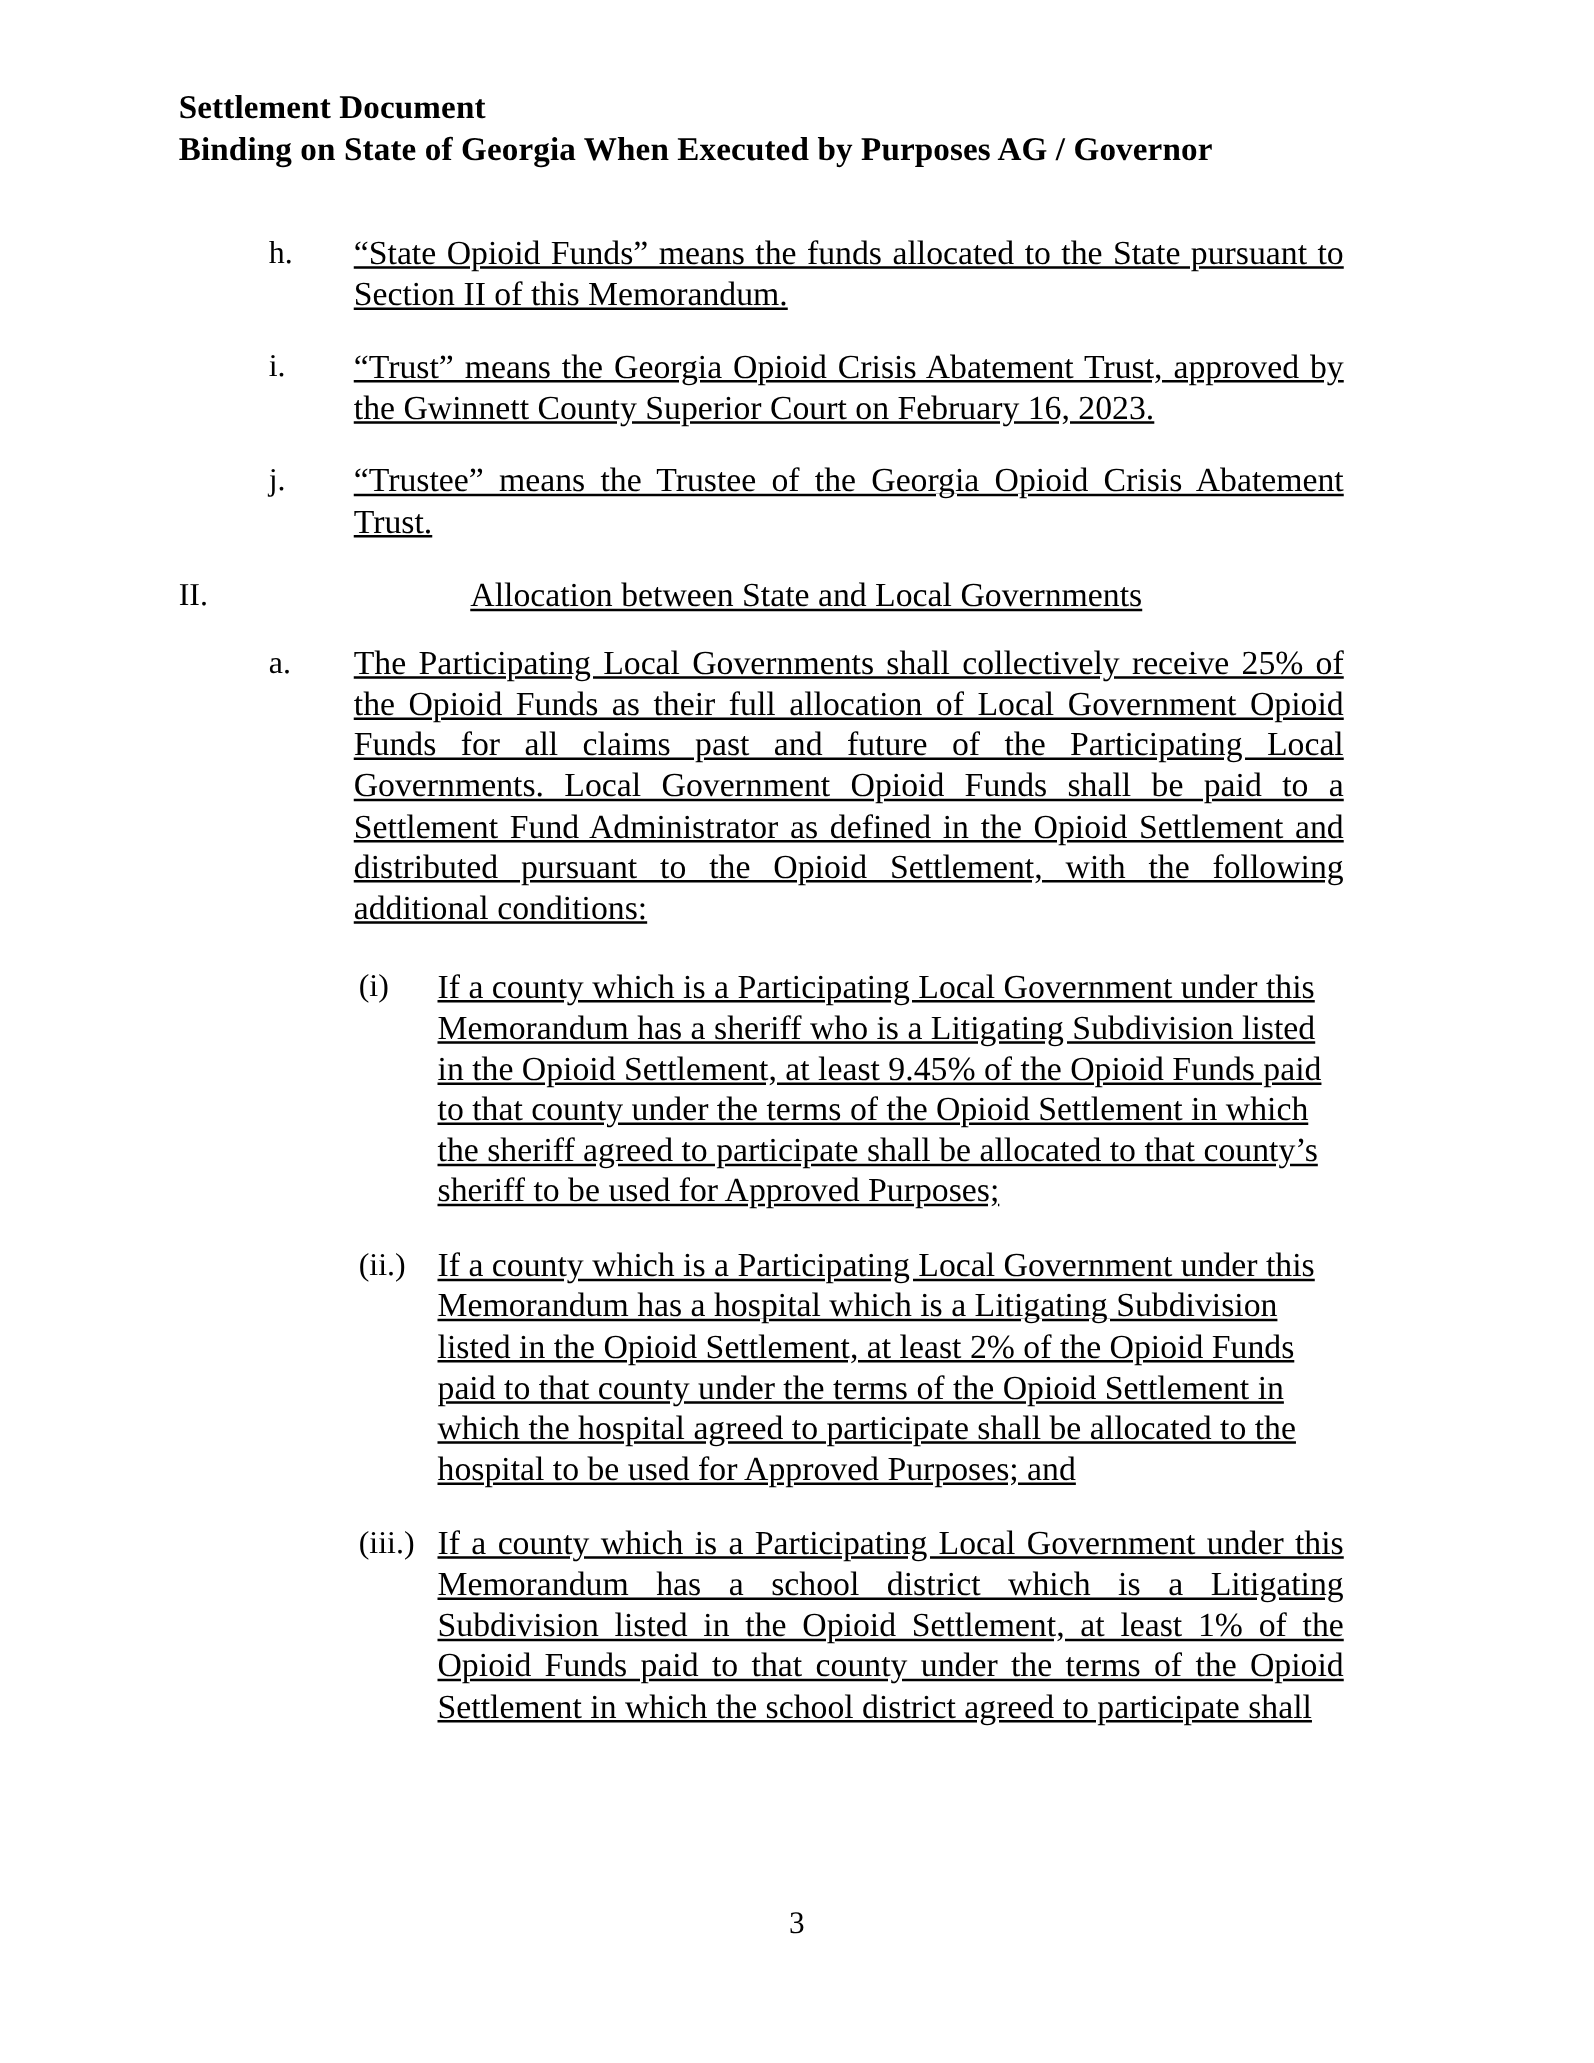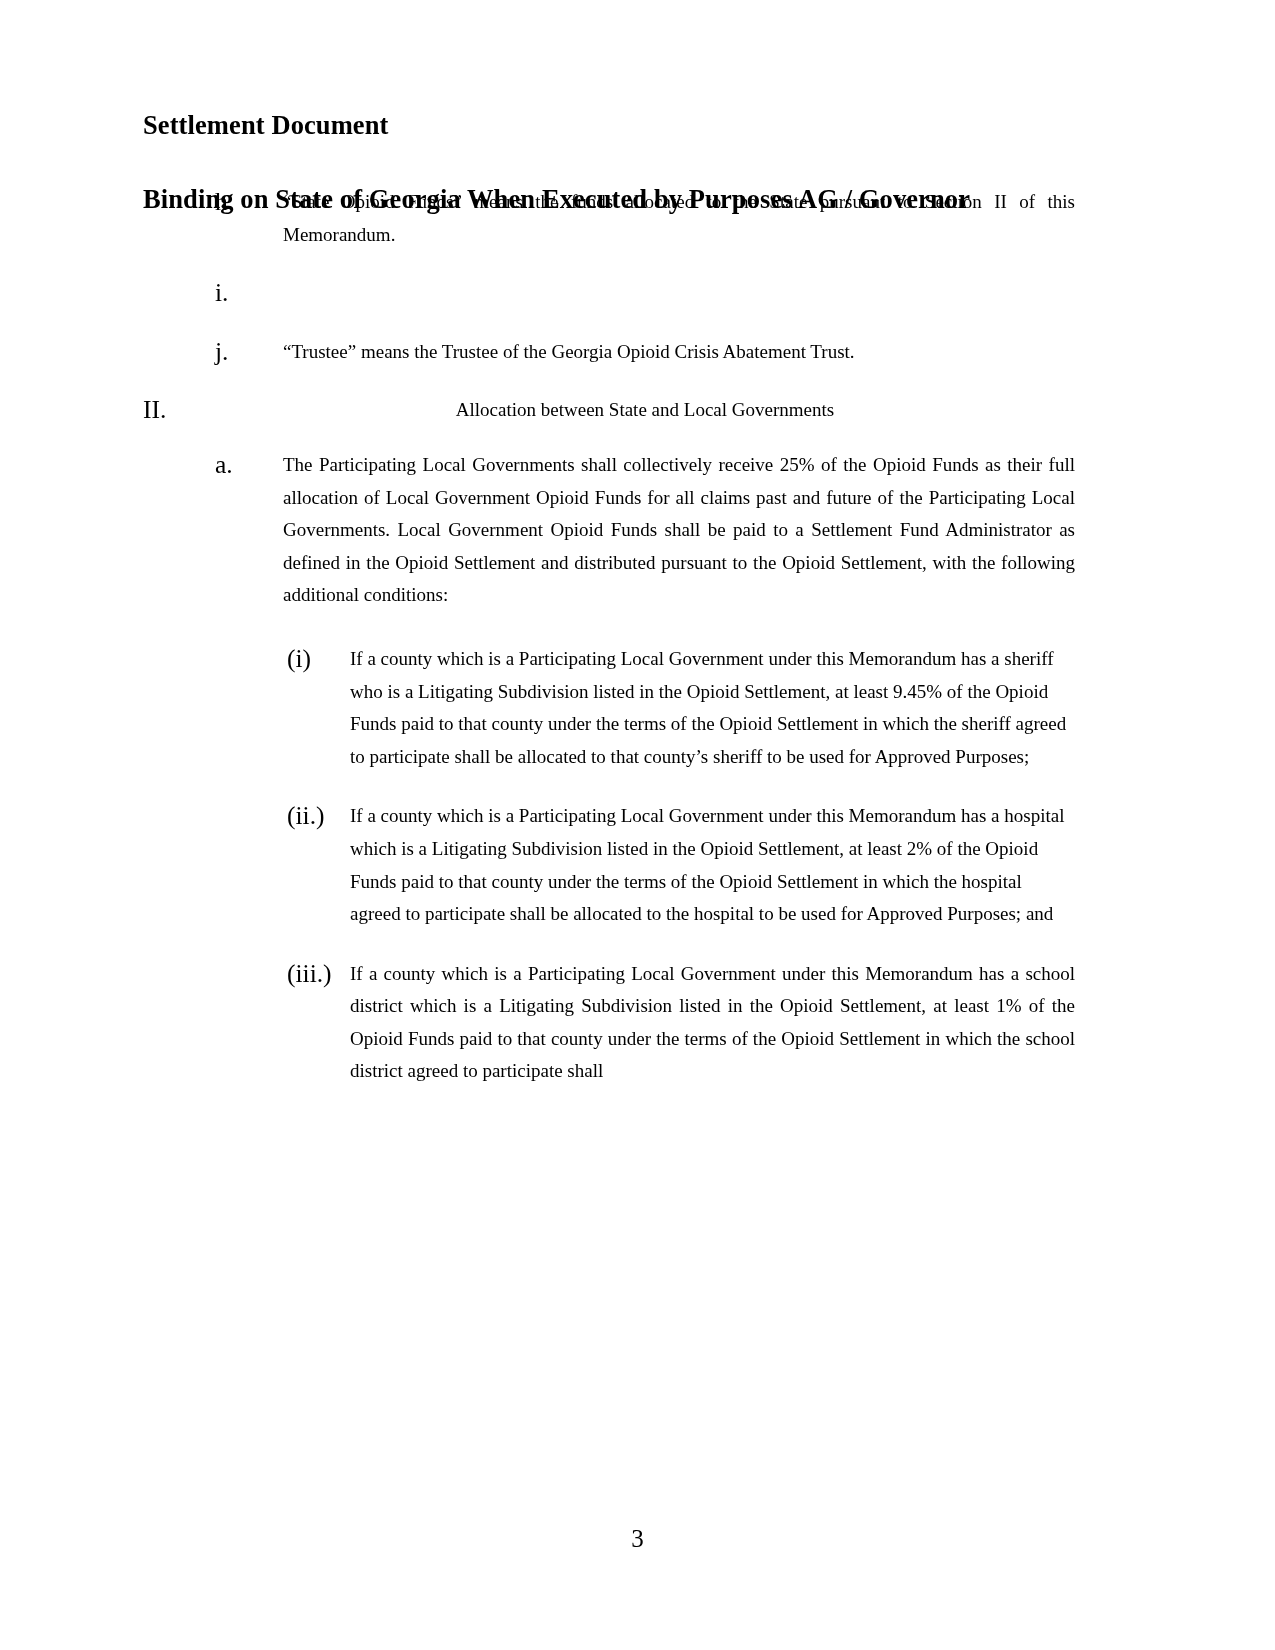--- a/index.html
+++ b/index.html
@@ -26,21 +26,20 @@
     left: 143px;
     top: 68px;
     width: 950px;
   }
   .doc-header .hline {
     font-size: 26.5px;
     font-weight: bold;
     line-height: 34px;
     letter-spacing: 0.1px;
     white-space: nowrap;
-    margin-top: 40px;
   }
 
   
   .body-block {
     position: absolute;
     left: 143px;
     top: 186px;
     width: 932px;
   }
 
@@ -49,25 +48,26 @@
     display: flex;
     align-items: flex-start;
   }
   .marker {
     flex: 0 0 auto;
     font-size: 25.5px;
     line-height: 32.6px;
   }
   .content {
     flex: 1 1 auto;
-    font-size: 19px;
+    font-size: 27px;
     line-height: 32.6px;
     text-align: justify;
     text-justify: inter-word;
     hyphens: none;
+    text-decoration: underline;
   }
   .content.ragged {
     text-align: left;
   }
 
   
   .item-letter {
     margin-bottom: 26px;
   }
   .item-letter .marker {
@@ -121,20 +121,21 @@
 
   <div class="body-block">
 
     <div class="row item-letter">
       <div class="marker">h.</div>
       <div class="content">“State Opioid Funds” means the funds allocated to the State pursuant to Section II of this Memorandum.</div>
     </div>
 
     <div class="row item-letter">
       <div class="marker">i.</div>
+      <div class="content">“Trust” means the Georgia Opioid Crisis Abatement Trust, approved by the Gwinnett County Superior Court on February 16, 2023.</div>
     </div>
 
     <div class="row item-letter">
       <div class="marker">j.</div>
       <div class="content">“Trustee” means the Trustee of the Georgia Opioid Crisis Abatement Trust.</div>
     </div>
 
     <div class="row item-section">
       <div class="marker">II.</div>
       <div class="content">Allocation between State and Local Governments</div>

